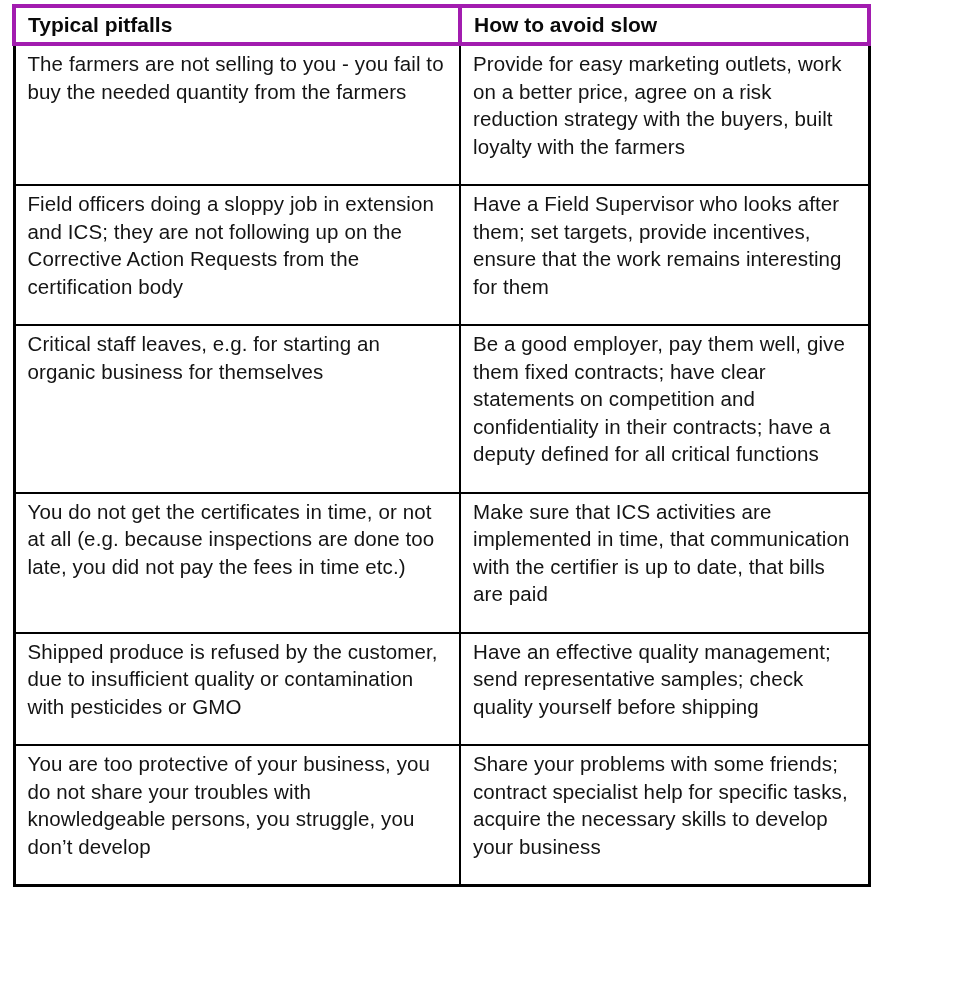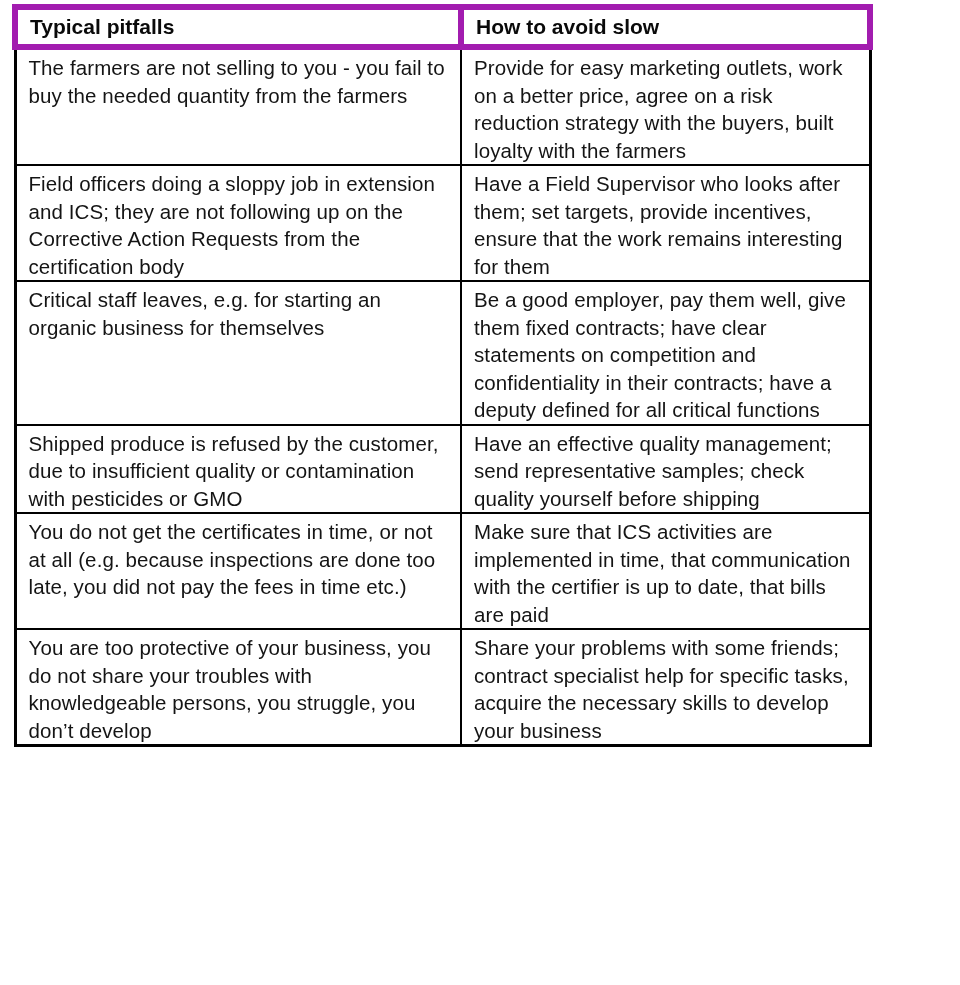--- a/index.html
+++ b/index.html
@@ -22,35 +22,35 @@
     top: 4px;
     width: 855px;
     border-collapse: collapse;
     border: 3px solid #000000;
     table-layout: fixed;
     background: #ffffff;
   }
   table.pitfalls col.left-col  { width: 446px; }
   table.pitfalls col.right-col { width: 409px; }
   table.pitfalls th {
-    border: 6px solid #a21caf;
+    border: 4px solid #a21caf;
     text-align: left;
     vertical-align: middle;
     font-size: 21px;
     font-weight: bold;
     padding: 4px 10px 5px 12px;
     line-height: 25px;
     color: #0a0a0a;
   }
   table.pitfalls td {
     border: 2px solid #000000;
     vertical-align: top;
     font-size: 20.5px;
     line-height: 27.5px;
-    padding: 4px 8px 0 12px;
+    padding: 4px 8px 24px 12px;
     letter-spacing: 0.1px;
     color: #141414;
   }
 </style>
 </head>
 <body>
 
 <div class="page">
   <table class="pitfalls">
     <colgroup>
@@ -70,26 +70,26 @@
         </tr>
         <tr>
           <td>Field officers doing a sloppy job in extension and ICS; they are not following up on the Corrective Action Requests from the certification body</td>
           <td>Have a Field Supervisor who looks after them; set targets, provide incentives, ensure that the work remains interesting for them</td>
         </tr>
         <tr>
           <td>Critical staff leaves, e.g. for starting an organic business for themselves</td>
           <td>Be a good employer, pay them well, give them fixed contracts; have clear statements on competition and confidentiality in their contracts; have a deputy defined for all critical functions</td>
         </tr>
         <tr>
+          <td>You do not get the certificates in time, or not at all (e.g. because inspections are done too late, you did not pay the fees in time etc.)</td>
+          <td>Make sure that ICS activities are implemented in time, that communication with the certifier is up to date, that bills are paid</td>
+        </tr>
+        <tr>
           <td>Shipped produce is refused by the customer, due to insufficient quality or contamination with pesticides or GMO</td>
           <td>Have an effective quality management; send representative samples; check quality yourself before shipping</td>
-        </tr>
-        <tr>
-          <td>You do not get the certificates in time, or not at all (e.g. because inspections are done too late, you did not pay the fees in time etc.)</td>
-          <td>Make sure that ICS activities are implemented in time, that communication with the certifier is up to date, that bills are paid</td>
         </tr>
         <tr>
           <td>You are too protective of your business, you do not share your troubles with knowledgeable persons, you struggle, you don’t develop</td>
           <td>Share your problems with some friends; contract specialist help for specific tasks, acquire the necessary skills to develop your business</td>
         </tr>
       </tbody>
   </table>
 </div>
 
 </body></html>

